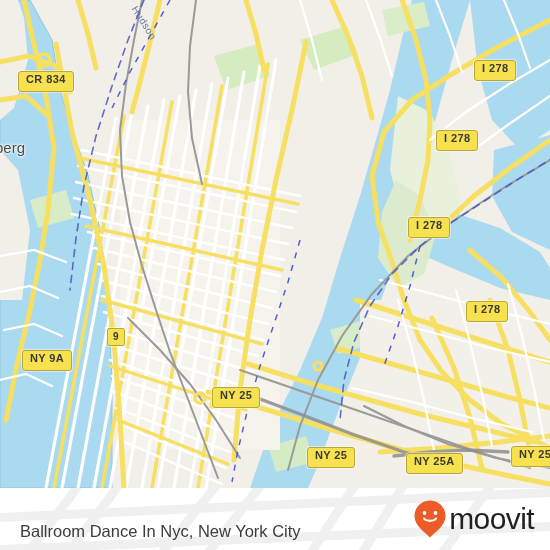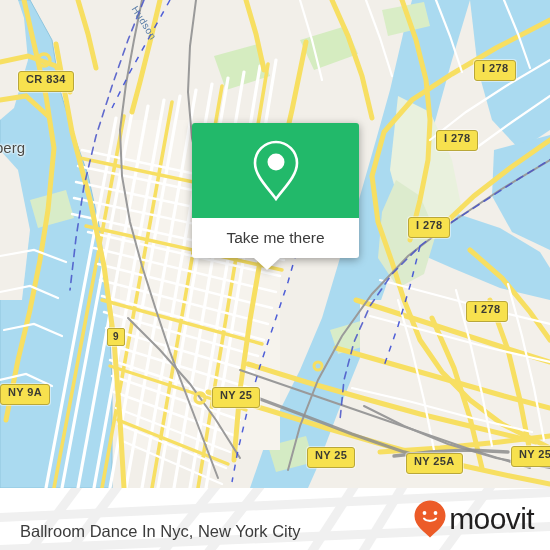--- a/index.html
+++ b/index.html
@@ -359,40 +359,27 @@
 
     <div class="water-label" style="left:139px; top:4px; transform:rotate(58deg); transform-origin:left top;">Hudson</div>
 
     <div class="place-label" style="left:-5px; top:139px;">berg</div>
 
     <div class="shield" style="left:18px;  top:71px;">CR 834</div>
     <div class="shield" style="left:474px; top:60px;">I 278</div>
     <div class="shield" style="left:436px; top:130px;">I 278</div>
     <div class="shield" style="left:408px; top:217px;">I 278</div>
     <div class="shield" style="left:466px; top:301px;">I 278</div>
-    <div class="shield" style="left:0;   top:350px;margin-top:34px;">NY 9A</div>
+    <div class="shield" style="left:22px;   top:350px;">NY 9A</div>
     <div class="shield sq" style="left:107px; top:328px;">9</div>
     <div class="shield" style="left:212px; top:387px;">NY 25</div>
     <div class="shield" style="left:307px; top:447px;">NY 25</div>
     <div class="shield" style="left:406px; top:453px;">NY 25A</div>
     <div class="shield" style="left:511px; top:446px;">NY 25A</div>
 
-    <div id="popup">
-      <div id="popup-head">
-        <svg width="56" height="66" viewBox="0 0 56 66">
-          <path d="M28,4 C16.4,4 7,13.4 7,25 C7,38 20,50 28,61 C36,50 49,38 49,25
-                   C49,13.4 39.6,4 28,4 Z" fill="none" stroke="#ffffff" stroke-width="2.6"></path>
-          <circle cx="28" cy="24" r="8.5" fill="#ffffff"></circle>
-        </svg>
-      </div>
-      <div id="popup-foot">
-        <span id="popup-foot-label">Take me there</span>
-      </div>
-      <div id="popup-tail"></div>
-    </div>
 
 
   </div>
 
   <div id="footer">
 
     <svg id="footer-watermark" viewBox="0 0 550 80" preserveAspectRatio="none">
       <g stroke="#f0f0f0" stroke-width="9" fill="none">
         <path d="M20,86 L90,-8"></path>
         <path d="M60,86 L130,-8"></path>

